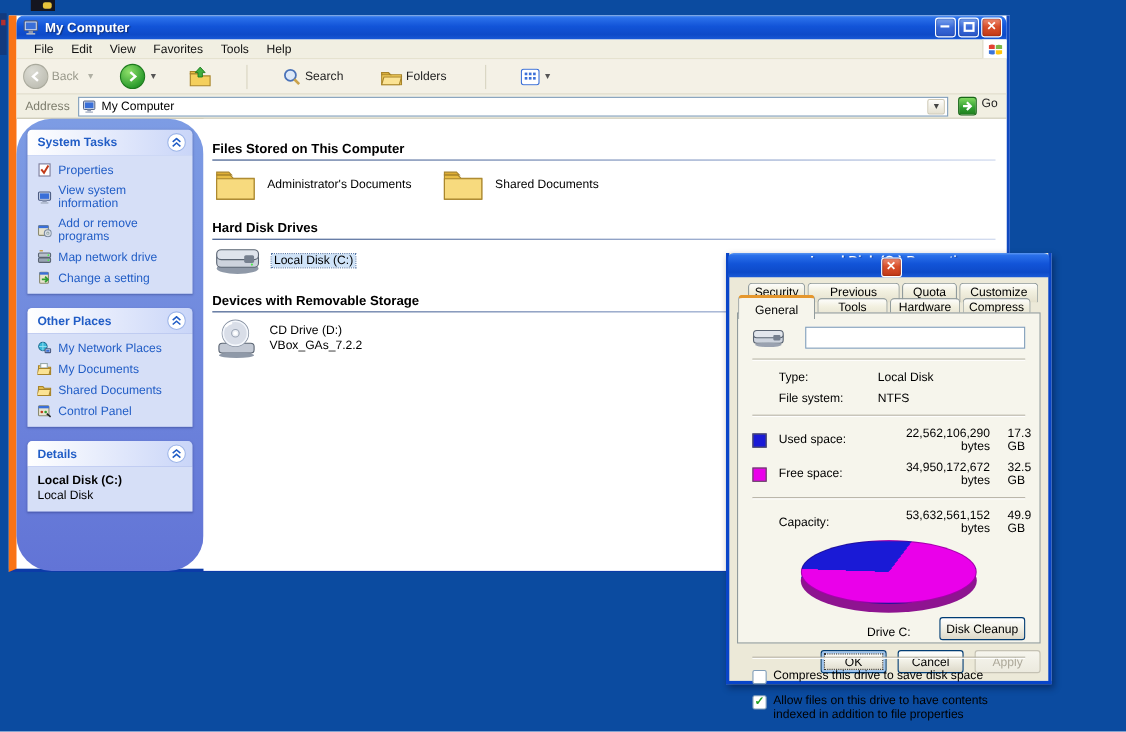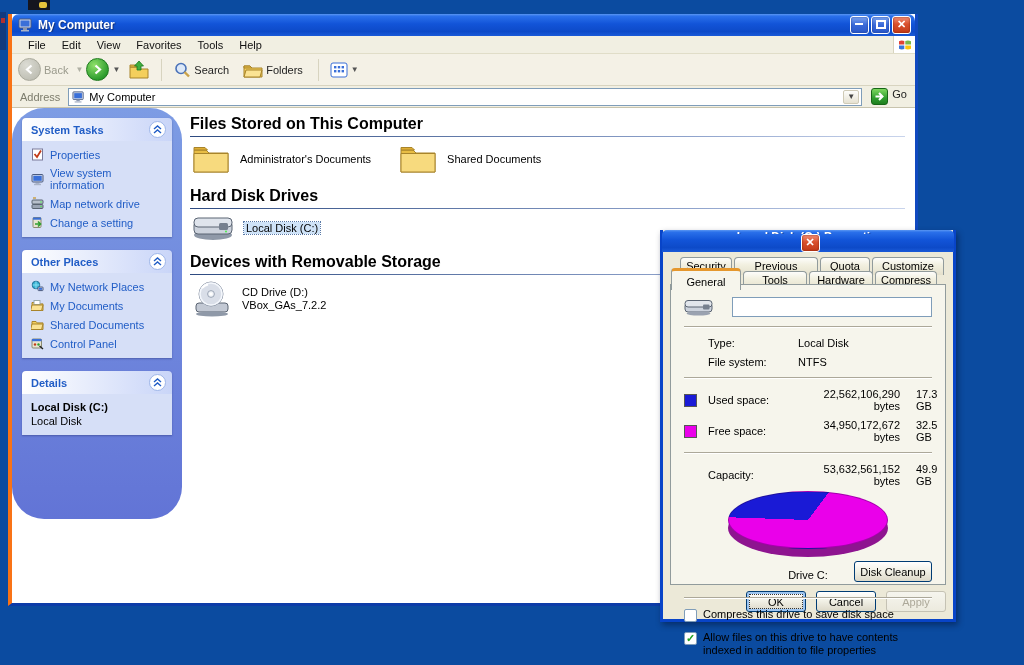--- a/index.html
+++ b/index.html
@@ -18,28 +18,28 @@
     border-radius:7px 7px 0 0; }
   .titlebar .tb-title { color:#fff; font-weight:bold; font-size:12px; text-shadow:1px 1px 1px #10307a; flex:1; margin-left:5px;
     white-space:nowrap; overflow:hidden; }
   .winbtn { width:19px; height:18px; margin-left:2px; border:1px solid #fff; border-radius:3px; color:#fff;
     font-size:11px; line-height:15px; text-align:center; font-weight:bold;
     background:linear-gradient(180deg,#7da5ef,#3969d8 50%,#2a57c8); box-shadow:inset 0 0 2px #1a3a90; }
   .winbtn.close { background:linear-gradient(180deg,#f09078,#d9502c 45%,#c23a18); box-shadow:inset 0 0 2px #7a1800; }
   .winbtn .glyph { display:block; }
 
   
-  .main-window { position:absolute; left:8px; top:14px; width:910px; height:592px;
-    border-left:4px solid #f97316; border-right:3px solid #1049c0; border-bottom:3px solid #0c3ba8; background:#fff; }
+  .main-window { position:absolute; left:8px; top:14px; width:910px; height:506px;
+    border-left:7px solid #f97316; border-right:3px solid #1049c0; border-bottom:3px solid #0c3ba8; background:#fff; }
   .menubar { height:18px; background:#f1efe2; border-bottom:1px solid #e0ddc8; display:flex; align-items:center; padding-left:8px; }
   .menu-item { padding:0 8px; color:#111; }
   .menubar .spacer { flex:1; }
   .winlogo-box { width:22px; height:17px; background:#fff; border-left:1px solid #d8d4c0; display:flex; align-items:center; justify-content:center; }
 
-  .toolbar { height:32px; background:#f4f1e6; border-bottom:1px solid #d8d4c0; display:flex; align-items:center; padding-left:6px; gap:0; }
+  .toolbar { height:32px; background:#f4f1e6; border-bottom:1px solid #d8d4c0; display:flex; align-items:center; padding-left:6px; gap:20px; }
   .tool-group { display:flex; align-items:center; }
   .circle-btn { width:23px; height:23px; border-radius:50%; display:flex; align-items:center; justify-content:center; }
   .circle-btn.disabled { background:radial-gradient(circle at 35% 30%,#dcdcd4,#b6b6aa); border:1px solid #a9a99c; color:#fff; }
   .circle-btn.fwd { background:radial-gradient(circle at 35% 30%,#8fe06a,#2f9e2f 70%,#1d7a1d); border:1px solid #1d7a1d; color:#fff; }
   .tool-label { color:#9a9a8c; margin:0 4px 0 3px; }
   .tool-label.on { color:#222; }
   .dd-arrow { font-size:8px; color:#555; margin:0 3px; }
   .dd-arrow.dis { color:#b0b0a4; }
   .tool-sep { width:1px; height:22px; background:#d8d4c0; margin:0 6px; }
   .tool-btn { display:flex; align-items:center; padding:2px 5px; border-radius:3px; }
@@ -66,21 +66,21 @@
   .ph-btn { width:17px; height:17px; border-radius:50%; background:#fff; border:1px solid #9db5e8; display:flex; align-items:center; justify-content:center; }
   .panel-body { background:#d6dff7; padding:7px 4px 8px 9px; border-radius:0; }
   .task-item { display:flex; align-items:center; margin-bottom:6px; }
   .task-item:last-child { margin-bottom:0; }
   .task-item .ti-label { color:#215dc6; margin-left:6px; }
   .details-name { font-weight:bold; color:#000; }
   .details-type { color:#000; margin-top:2px; }
 
   
   .content { flex:1; background:#fff; padding:4px 10px 0 8px; overflow:hidden; }
-  .section-header { font-weight:bold; color:#000; font-size:16px; margin-top:3px; }
+  .section-header { font-weight:bold; color:#000; font-size:12px; margin-top:16px; }
   .section-rule { height:1px; background:linear-gradient(90deg,#2d4a80,#8fa3cc 70%,#c9d4ec); margin:3px 0 6px 0; }
   .tile-row { display:flex; gap:28px; margin:6px 0 12px 2px; }
   .tile { display:flex; align-items:center; }
   .tile .tile-label { margin-left:10px; color:#000; }
   .tile .tile-label.selected { background:#cfe3f8; outline:1px dotted #5a7aa8; padding:0 2px; }
   .tile .tile-label2 { margin-left:10px; color:#000; line-height:13px; }
 
   
   .dialog { position:absolute; left:660px; top:230px; width:296px; height:392px;
     border:3px solid #0844c8; border-top:none; background:#ece9d8; box-shadow:2px 3px 6px rgba(0,10,40,.45); }
@@ -293,20 +293,31 @@
                   <rect x="2.3" y="2.8" width="8.4" height="5" fill="#3a6fd8"></rect>
                   <rect x="4.5" y="9" width="4" height="1.6" fill="#8a96b0"></rect>
                   <rect x="3" y="10.8" width="7" height="1.4" fill="#aab4c8"></rect>
                 </svg>
               </span>
             <span class="ti-label">View system information</span>
           </div>
           <div class="task-item">
             <span>
                 <svg width="13" height="13" viewBox="0 0 13 13">
+                  <rect x="1" y="2" width="9" height="9" rx="1" fill="#e8e4d0" stroke="#8a8a70"></rect>
+                  <rect x="1" y="2" width="9" height="2.4" fill="#3a6fd8"></rect>
+                  <circle cx="9.5" cy="9" r="3.2" fill="#d8dde6" stroke="#7a8aa0"></circle>
+                  <circle cx="9.5" cy="9" r="1" fill="#fff" stroke="#9aa"></circle>
+                </svg>
+              </span>
+            <span class="ti-label">Add or remove programs</span>
+          </div>
+          <div class="task-item">
+            <span>
+                <svg width="13" height="13" viewBox="0 0 13 13">
                   <rect x="1" y="3" width="11" height="4" rx="1" fill="#b8c0cc" stroke="#5a6472"></rect>
                   <rect x="1" y="7.5" width="11" height="4" rx="1" fill="#9aa4b4" stroke="#5a6472"></rect>
                   <circle cx="10" cy="5" r="0.8" fill="#4aee4a"></circle>
                   <circle cx="10" cy="9.5" r="0.8" fill="#4aee4a"></circle>
                   <path d="M2 1 L5 1" stroke="#caa24a" stroke-width="1.4"></path>
                 </svg>
               </span>
             <span class="ti-label">Map network drive</span>
           </div>
           <div class="task-item">

